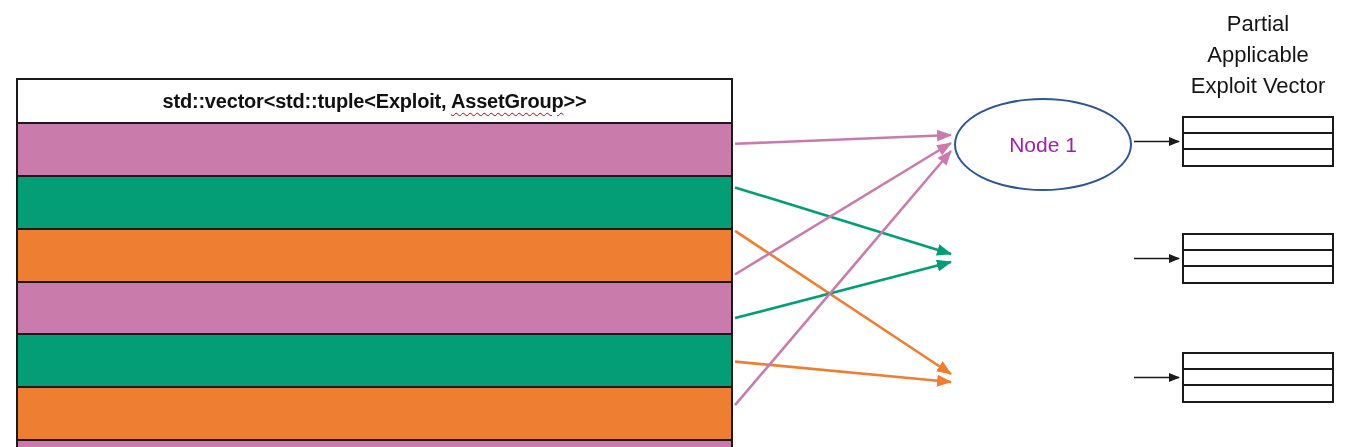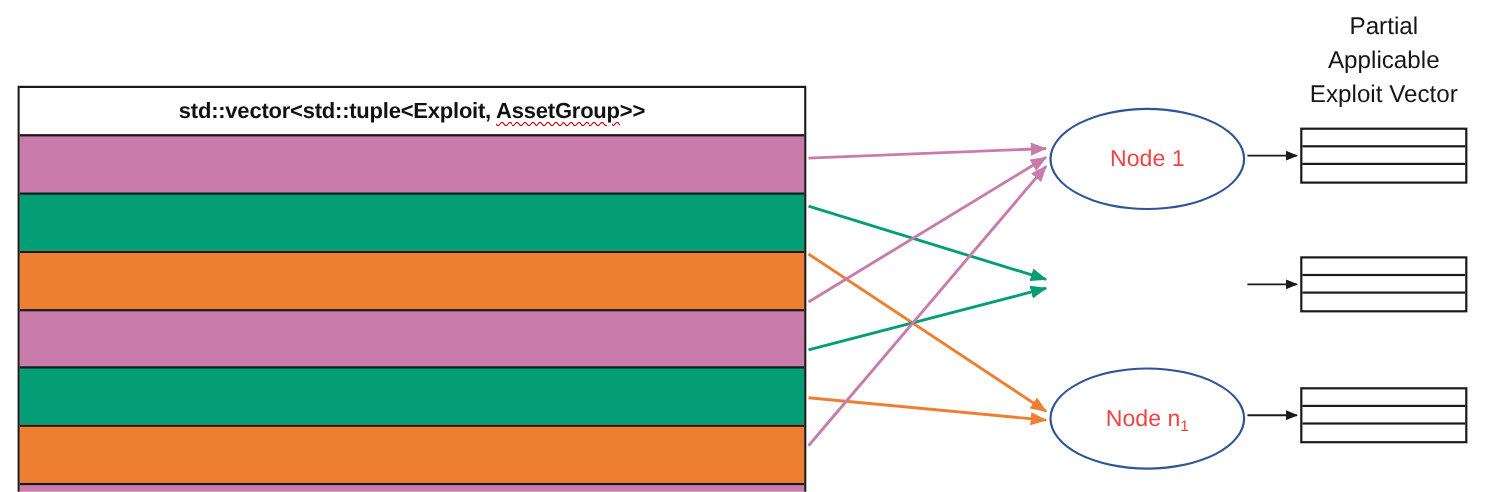--- a/index.html
+++ b/index.html
@@ -28,21 +28,21 @@
   }
   .vector-rows { flex:1 1 auto; display:flex; flex-direction:column; }
   .vector-row { flex:1 1 auto; border-top:2px solid #1a1a1a; }
   
   .connections { position:absolute; left:0; top:0; width:1351px; height:447px; }
   
   .node {
     position:absolute; width:178px; height:93px; left:954px;
     border:2.2px solid #2F5597; border-radius:50%; background:#ffffff;
     display:flex; align-items:center; justify-content:center;
-    font-size:21px; color:#ef4444;
+    font-size:21px; color:#a21caf;
   }
   .node sub { font-size:14px; line-height:0; }
   .node-1 { top:98px; }
   .node-2 { top:215px; }
   .node-3 { top:334px; }
   
   .pae-table {
     position:absolute; left:1182px; width:152px; height:51px;
     border:2px solid #1a1a1a; background:#fff;
     display:flex; flex-direction:column;
@@ -100,23 +100,20 @@
       <line x1="735" y1="361.6" x2="951" y2="382.0" stroke="#EE7F32" stroke-width="2.6" marker-end="url(#arrow-orange)"></line>
       <line x1="735" y1="405.2" x2="951" y2="151.0" stroke="#C97CAC" stroke-width="2.6" marker-end="url(#arrow-pink)"></line>
       <line x1="1134" y1="141.5" x2="1179" y2="141.5" stroke="#1a1a1a" stroke-width="1.7" marker-end="url(#arrow-black)"></line>
       <line x1="1134" y1="258.5" x2="1179" y2="258.5" stroke="#1a1a1a" stroke-width="1.7" marker-end="url(#arrow-black)"></line>
       <line x1="1134" y1="377.5" x2="1179" y2="377.5" stroke="#1a1a1a" stroke-width="1.7" marker-end="url(#arrow-black)"></line>
     </svg>
 
   <div class="node node-1">
     <span><span>Node 1</span><sub></sub></span>
   </div>
-  <div class="node node-3">
-    <span><span>Node n</span><sub>1</sub></span>
-  </div>
 
   <div id="tables">
       <div class="pae-table" style="top: 115.5px;">
         <div class="pae-row"></div>
         <div class="pae-row"></div>
         <div class="pae-row"></div>
       </div>
       <div class="pae-table" style="top: 232.5px;">
         <div class="pae-row"></div>
         <div class="pae-row"></div>

